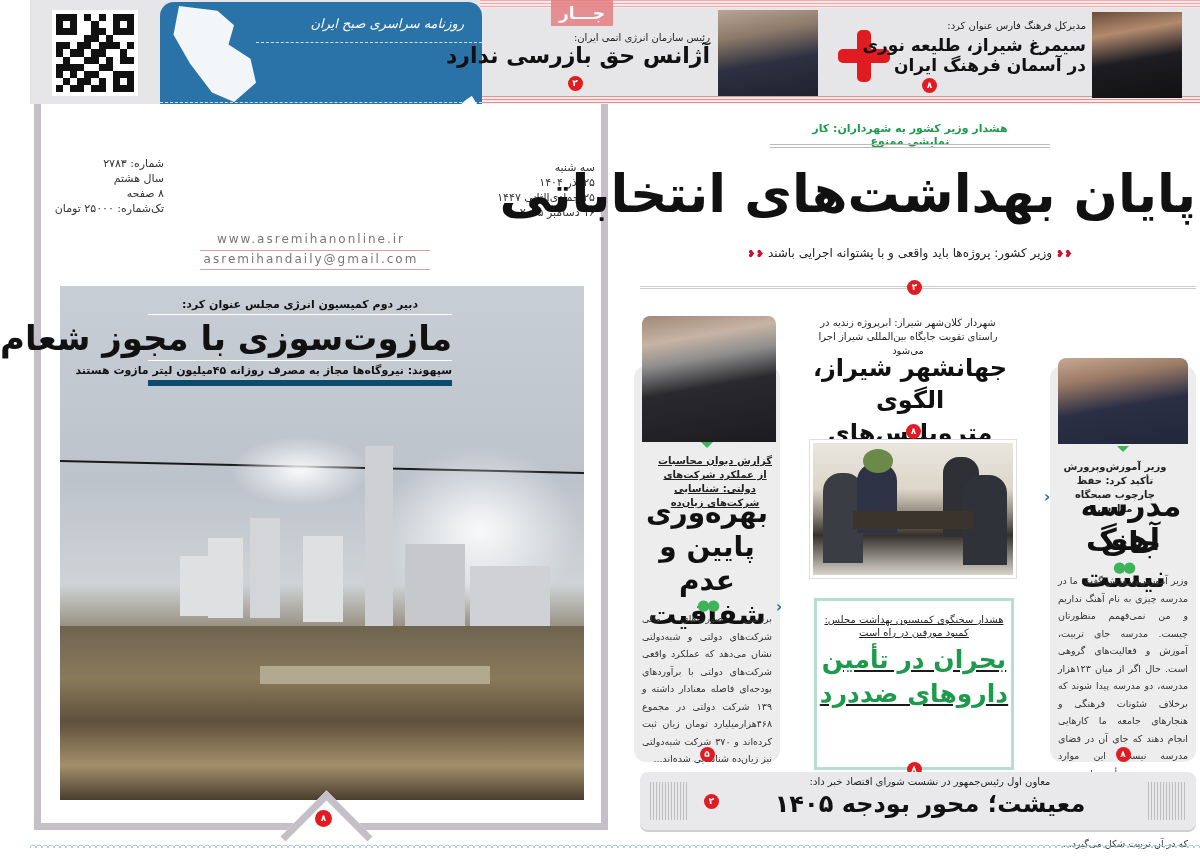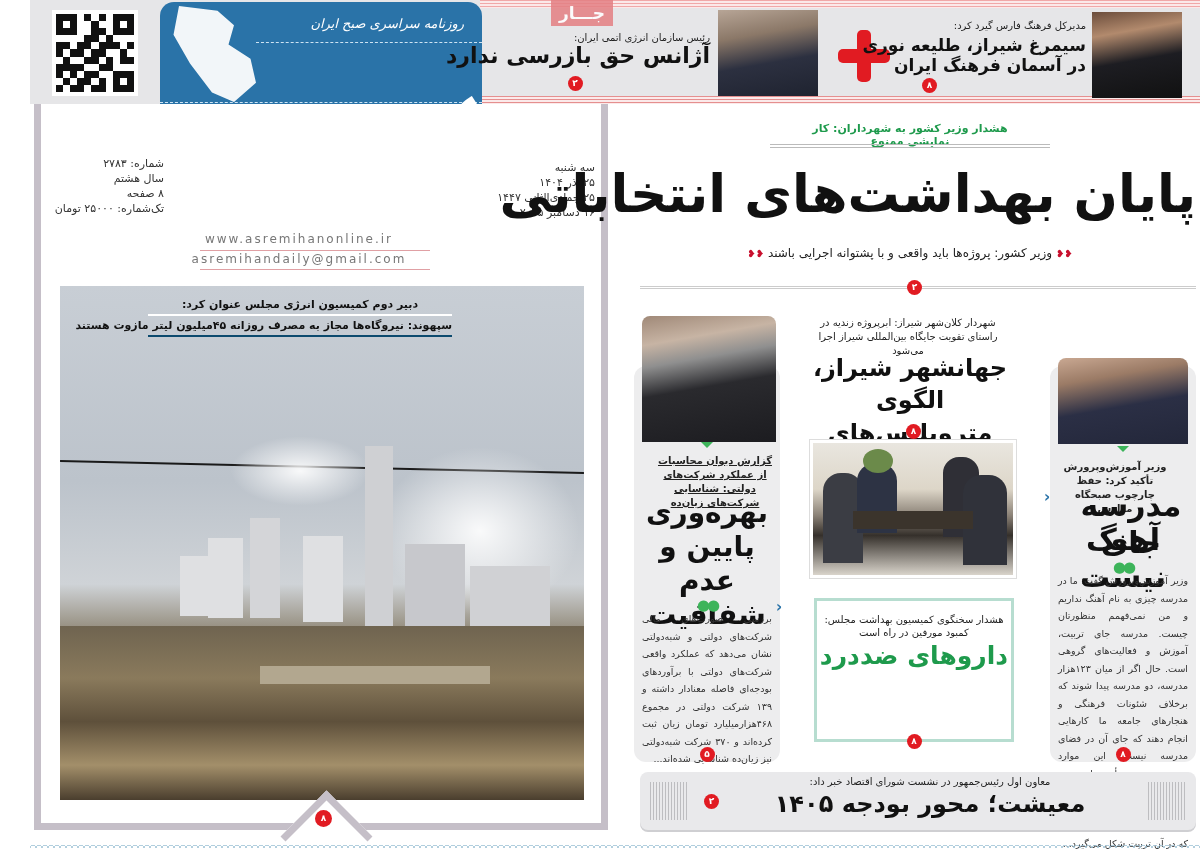--- a/index.html
+++ b/index.html
@@ -39,32 +39,32 @@
   .plus-icon::before { left: 0; top: 19px; width: 52px; height: 14px; }
   .plus-icon::after { left: 19px; top: 0; width: 14px; height: 52px; }
   .jar-tag { position: absolute; left: 551px; top: 0; width: 62px; height: 26px; background: #e47f83; color: #fff;
     font-weight: bold; font-size: 17px; text-align: center; line-height: 26px; opacity: .85; }
 
   
   .left-frame { position: absolute; left: 34px; top: 104px; width: 574px; height: 726px; background: #fff;
     border-left: 7px solid #c5bfc8; border-bottom: 7px solid #c5bfc8; border-right: 7px solid #c5bfc8; }
   .issue-info { position: absolute; left: 44px; top: 156px; width: 120px; text-align: right; font-size: 11px; color: #333; line-height: 15px; }
   .date-info { position: absolute; left: 487px; top: 160px; width: 108px; text-align: right; font-size: 11px; color: #333; line-height: 15px; }
-  .web { position: absolute; left: 184px; top: 232px; width: 230px; text-align: center; font-size: 12px; color: #777; letter-spacing: 2px; direction: ltr; }
+  .web { position: absolute; left: 196px; top: 232px; width: 230px; text-align: center; font-size: 12px; color: #777; letter-spacing: 2px; direction: ltr; }
   .web-line { position: absolute; left: 200px; height: 1px; width: 230px; background: #e0a0a4; }
 
   .photo-main { position: absolute; left: 60px; top: 286px; width: 524px; height: 514px;
     background: linear-gradient(to bottom, #c8ced5 0%, #bcc3cb 38%, #cfd3d7 58%, #8d8472 68%, #6d604b 80%, #9c8a68 92%, #4e4334 100%); overflow: hidden; }
   .photo-main .wire { position: absolute; left: 0; top: 180px; width: 524px; height: 2px; background: #1a1a1a; transform: rotate(1.3deg); }
   .plant { position: absolute; background: #dfe0e2; }
   .smoke { position: absolute; background: radial-gradient(ellipse, rgba(255,255,255,.9), rgba(255,255,255,0) 70%); }
   .main-caption { position: absolute; left: 148px; top: 298px; width: 304px; text-align: center; }
   .main-caption .kicker { font-size: 11px; font-weight: bold; color: #111; border-bottom: 1px solid #fff; padding-bottom: 3px; }
   .main-caption .headline { font-size: 34px; font-weight: bold; color: #111; line-height: 1.25; margin-top: 2px; white-space: nowrap; }
-  .main-caption .sub { font-size: 11px; font-weight: bold; color: #111; border-top: 1px solid #fff; border-bottom: 2px solid #0c4a6e; padding: 3px 0; white-space: nowrap; }
+  .main-caption .sub { font-size: 11px; font-weight: bold; color: #111; border-top: 1px solid #fff; border-bottom: 6px solid #0c4a6e; padding: 3px 0; white-space: nowrap; }
   .chevron-notch { position: absolute; left: 286px; top: 796px; width: 74px; height: 38px; }
   .chevron-notch::before { content: ""; position: absolute; left: 8px; top: 8px; width: 58px; height: 58px; background: #fff;
     border-left: 7px solid #c5bfc8; border-top: 7px solid #c5bfc8; transform: rotate(45deg); }
   .chevron-notch .badge { position: absolute; left: 29px; top: 14px; width: 17px; height: 17px; line-height: 17px; }
 
   
   .lead-kicker { position: absolute; left: 800px; top: 122px; width: 220px; text-align: center; color: #1e9a4c; font-weight: bold; font-size: 11px; }
   .lead-kicker-rule { position: absolute; left: 770px; top: 144px; width: 280px; height: 4px;
     border-top: 1px solid #bbb; border-bottom: 1px solid #bbb; }
   .lead-headline { position: absolute; left: 636px; top: 164px; width: 560px; text-align: center; font-weight: bold; font-size: 52px; color: #111; white-space: nowrap; letter-spacing: -1px; }
@@ -80,21 +80,21 @@
   .card .body { font-size: 9.5px; color: #333; line-height: 17.5px; text-align: justify; }
   .green-dots { text-align: center; color: #3db45a; font-size: 15px; letter-spacing: -3px; line-height: 14px; }
   .green-tri { width: 0; height: 0; border-left: 6px solid transparent; border-right: 6px solid transparent; border-top: 6px solid #3db45a; margin: 0 auto; }
   .person { position: absolute; background: linear-gradient(170deg, #b9a89a 0%, #8c7766 25%, #2a2a30 55%, #1f1f26 100%); border-radius: 8px 8px 0 0; }
   .side-arrow { position: absolute; color: #2a73a8; font-size: 15px; font-weight: bold; }
 
   .center-kicker { position: absolute; left: 808px; top: 316px; width: 200px; text-align: center; font-size: 10px; color: #222; line-height: 14px; }
   .center-headline { position: absolute; left: 800px; top: 352px; width: 220px; text-align: center; font-weight: bold; font-size: 24px; line-height: 1.35; color: #111; }
   .meeting-photo { position: absolute; left: 810px; top: 440px; width: 206px; height: 138px; border: 3px solid #fff;
     background: linear-gradient(to bottom, #e9e6df 0%, #ddd6c8 35%, #8a8176 55%, #35302b 70%, #d9d4cb 100%); overflow: hidden; box-shadow: 0 0 0 1px #ddd; }
-  .health-box { position: absolute; left: 814px; top: 598px; width: 200px; height: 144px; border: 3px solid #b7ddd0; background: #fff; }
+  .health-box { position: absolute; left: 814px; top: 598px; width: 200px; height: 172px; border: 3px solid #b7ddd0; background: #fff; text-decoration: underline; }
   .health-box .kicker { font-size: 10px; text-align: center; color: #222; margin-top: 12px; line-height: 13px; }
   .health-box .headline { font-weight: bold; font-size: 25px; text-align: center; color: #1e9a4c; line-height: 1.35; margin-top: 4px; }
 
   .bottom-bar { position: absolute; left: 640px; top: 772px; width: 556px; height: 58px; background: #e9e9eb; border-radius: 8px; box-shadow: 0 2px 0 #cfcfd2; }
   .bottom-bar .hatch { position: absolute; top: 10px; width: 38px; height: 38px; background: repeating-linear-gradient(to right, #bdbdc0 0 1px, transparent 1px 3px); }
   .bottom-bar .kicker { position: absolute; left: 140px; top: 4px; width: 300px; text-align: center; font-size: 10px; color: #222; }
   .bottom-bar .headline { position: absolute; left: 120px; top: 18px; width: 340px; text-align: center; font-weight: bold; font-size: 24px; color: #111; }
   .bottom-bar .badge { position: absolute; left: 64px; top: 22px; }
 
   .wavy { position: absolute; left: 30px; top: 842px; width: 1170px; height: 6px;
@@ -246,21 +246,21 @@
 <div class="teaser" style="left:500px; width:210px; text-align:right;">
   <div class="kicker" style="margin-top:20px;">رئیس سازمان انرژی اتمی ایران:</div>
   <div class="headline" style="font-size:22px;">آژانس حق بازرسی ندارد</div>
   <div style="text-align:center; margin-top:2px; margin-right:60px;"><span class="badge">۲</span></div>
 </div>
 <div class="teaser photo" style="left:718px; width:100px; top:10px; background:linear-gradient(170deg,#b7a596 0%,#8b7868 30%,#2c3040 60%,#1f2330 100%);"></div>
 
 <div class="plus-icon"></div>
 
 <div class="teaser" style="left:900px; width:186px; text-align:right;">
-  <div class="kicker" style="margin-top:8px;">مدیرکل فرهنگ فارس گیرد کرد:</div>
+  <div class="kicker" style="margin-top:8px;">مدیرکل فرهنگ فارس عنوان کرد:</div>
   <div class="headline" style="font-size:17px; margin-top:4px;">سیمرغ شیراز، طلیعه نوری</div>
   <div class="headline" style="font-size:17px;">در آسمان فرهنگ ایران</div>
   <span class="badge" style="position:absolute; left:22px; top:66px;">۸</span>
 </div>
 <div class="teaser photo" style="left:1092px; width:90px; top:12px; background:linear-gradient(170deg,#6b4d3c 0%,#b28a6d 25%,#1d1d22 55%,#111 100%);"></div>
 
 <div class="left-frame"></div>
 
 <div class="issue-info">
   <div>شماره: ۲۷۸۳</div>
@@ -291,20 +291,21 @@
   <div class="plant" style="left:243px; top:250px; width:40px; height:86px;"></div>
   <div class="plant" style="left:305px; top:160px; width:28px; height:180px; background:#cfd0d3;"></div>
   <div class="plant" style="left:345px; top:258px; width:60px; height:84px; background:#c7c8cc;"></div>
   <div class="plant" style="left:410px; top:280px; width:80px; height:62px; background:#d0d1d4;"></div>
   <div style="position:absolute; left:0; top:340px; width:524px; height:174px; background:linear-gradient(to bottom,#6f6450 0%,#8a7a5c 30%,#5e503b 55%,#a38f6a 80%,#4a3e2e 100%);"></div>
   <div style="position:absolute; left:200px; top:380px; width:230px; height:18px; background:#b2a78f;"></div>
 </div>
 
 <div class="main-caption">
   <div class="kicker">دبیر دوم کمیسیون انرژی مجلس عنوان کرد:</div>
+  <div class="headline">مازوت‌سوزی با مجوز شعام</div>
   <div class="sub">سپهوند: نیروگاه‌ها مجاز به مصرف روزانه ۴۵میلیون لیتر مازوت هستند</div>
 </div>
 
 <div class="chevron-notch">
   <span class="badge">۸</span>
 </div>
 
 <div class="lead-kicker">هشدار وزیر کشور به شهرداران: کار نمایشی ممنوع</div>
 <div class="lead-kicker-rule"></div>
 <div class="lead-headline">پایان بهداشت‌های انتخاباتی</div>
@@ -341,20 +342,21 @@
   <div style="position:absolute; left:10px; top:30px; width:40px; height:90px; background:#3b3d44; border-radius:18px 18px 0 0;"></div>
   <div style="position:absolute; left:44px; top:20px; width:40px; height:70px; background:#2d3344; border-radius:18px 18px 0 0;"></div>
   <div style="position:absolute; left:130px; top:14px; width:36px; height:80px; background:#2f2f36; border-radius:16px 16px 0 0;"></div>
   <div style="position:absolute; left:150px; top:32px; width:44px; height:90px; background:#30323a; border-radius:18px 18px 0 0;"></div>
   <div style="position:absolute; left:40px; top:68px; width:120px; height:18px; background:#3b342c;"></div>
   <div style="position:absolute; left:50px; top:6px; width:30px; height:24px; background:#6b8a4a; border-radius:50%;"></div>
 </div>
 
 <div class="health-box">
   <div class="kicker">هشدار سخنگوی کمیسیون بهداشت مجلس: کمبود مورفین در راه است</div>
+  <div class="headline">بحران در تأمین</div>
   <div class="headline" style="margin-top:0;">داروهای ضددرد</div>
   <div style="position:absolute; bottom:-10px; width:100%; text-align:center;"><span class="badge">۸</span></div>
 </div>
 
 <div class="card" style="left:634px; top:366px; width:146px; height:396px;">
   <div class="person" style="left:8px; top:-50px; width:134px; height:126px; background:linear-gradient(170deg,#a08978 0%,#c7b4a4 20%,#8f8f8f 35%,#2a2a2e 55%,#1c1c20 100%);"></div>
   <div style="position:absolute; top:76px; width:146px;">
       <div class="green-tri"></div>
     </div>
   <div class="kicker" style="position:absolute; top:88px; left:22px; right:6px;text-decoration:underline;">گزارش دیوان محاسبات از عملکرد شرکت‌های دولتی: شناسایی شرکت‌های زیان‌ده</div>

